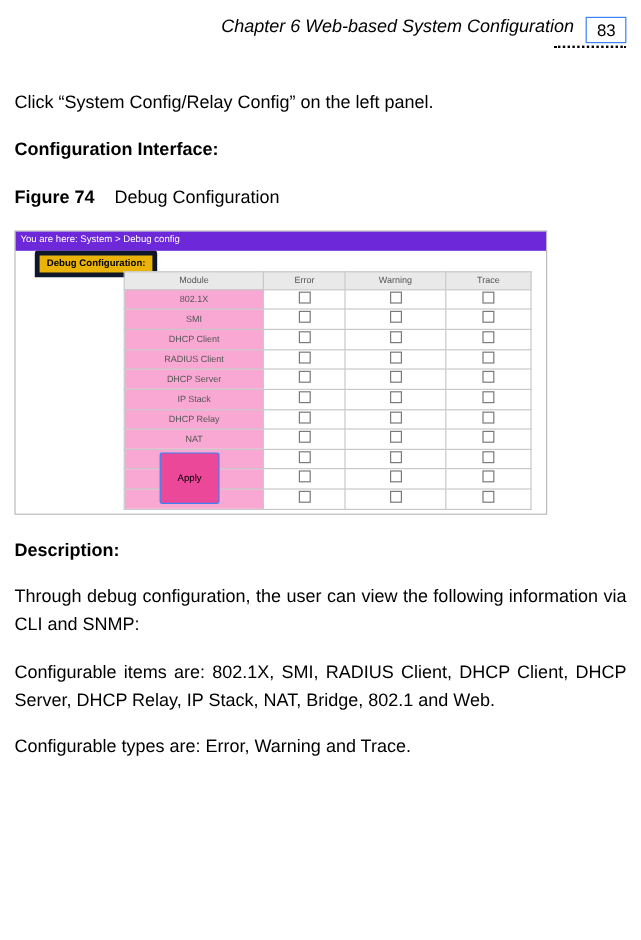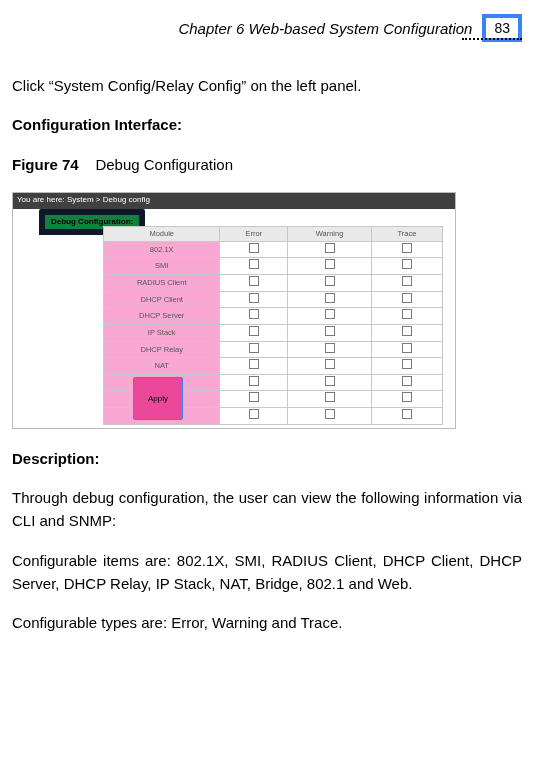--- a/index.html
+++ b/index.html
@@ -1,28 +1,28 @@
 <!DOCTYPE html>
 <html><head>
 <meta charset="utf-8">
 <style>
   html,body{margin:0;padding:0;background:#fff;font-family:Arial,Helvetica,sans-serif;color:#000}
   .page{width:534px;height:783px;position:relative;box-sizing:border-box;padding:14px 12px 12px 12px}
-  .hdr-line{position:absolute;top:14px;left:12px;right:12px;display:flex;justify-content:flex-end;align-items:center;font-style:italic;font-size:15px}
-  .pg-num-box{border:4px solid #3b82f6;padding:2px 8px;margin-left:10px;font-style:normal;font-size:14px}
+  .hdr-line{position:absolute;top:14px;left:12px;right:12px;display:flex;justify-content:flex-end;font-style:italic;font-size:15px}
+  .pg-num-box{border:1px solid #3b82f6;padding:2px 8px;margin-left:10px;font-style:normal;font-size:14px}
   .dot-rule{position:absolute;top:38px;right:12px;width:60px;border-top:2px dotted #000}
   .body{margin-top:60px;font-size:15px;line-height:1.55}
   .body p{margin:0 0 16px 0}
   .bold{font-weight:700}
   .fig-line{margin-top:4px;margin-bottom:10px}
   .fig-label{font-weight:700}
   
   .shot{width:442px;height:235px;border:1px solid #bbb;background:#fff;position:relative;margin-bottom:18px}
-  .shot-bar{height:14px;background:#404040;color:#fff;font-size:8px;padding:1px 4px;white-space:nowrap;overflow:hidden}
-  .shot-tab{position:absolute;top:16px;left:26px;font-size:8px;font-weight:700;background:#15803d;border:6px solid #0f172a;padding:1px 6px;border-radius:2px 2px 0 0}
+  .shot-bar{height:14px;background:#6d28d9;color:#fff;font-size:8px;padding:1px 4px;white-space:nowrap;overflow:hidden}
+  .shot-tab{position:absolute;top:16px;left:16px;font-size:8px;font-weight:700;background:#eab308;border:4px solid #0f172a;padding:1px 6px;border-radius:2px 2px 0 0}
   .tbl-wrap{position:absolute;top:33px;left:90px;right:12px}
   table.dbg{border-collapse:collapse;width:100%;font-size:7.5px;color:#555}
   table.dbg th,table.dbg td{border:1px solid #c8c8c8;padding:1px 14px;text-align:center;height:12px}
   table.dbg th{background:#e9e9e9;font-weight:400}
   table.dbg td:first-child{background:#f9a8d4}
   .cb{display:inline-block;width:8px;height:8px;border:1px solid #7a7a7a;background:#fff}
   .apply-btn{position:absolute;left:120px;bottom:8px;font-size:8px;padding:16px 14px;background:#ec4899;border:1px solid #3b82f6;border-radius:2px}
   .just{text-align:justify}
 </style>
 </head>
@@ -67,27 +67,27 @@
                 <td><span class="cb"></span></td>
                 <td><span class="cb"></span></td>
               </tr>
               <tr>
                 <td>SMI</td>
                 <td><span class="cb"></span></td>
                 <td><span class="cb"></span></td>
                 <td><span class="cb"></span></td>
               </tr>
               <tr>
-                <td>RADIUS Client</td>
+                <td>DHCP Client</td>
                 <td><span class="cb"></span></td>
                 <td><span class="cb"></span></td>
                 <td><span class="cb"></span></td>
               </tr>
               <tr>
-                <td>DHCP Client</td>
+                <td>RADIUS Client</td>
                 <td><span class="cb"></span></td>
                 <td><span class="cb"></span></td>
                 <td><span class="cb"></span></td>
               </tr>
               <tr>
                 <td>DHCP Server</td>
                 <td><span class="cb"></span></td>
                 <td><span class="cb"></span></td>
                 <td><span class="cb"></span></td>
               </tr>

